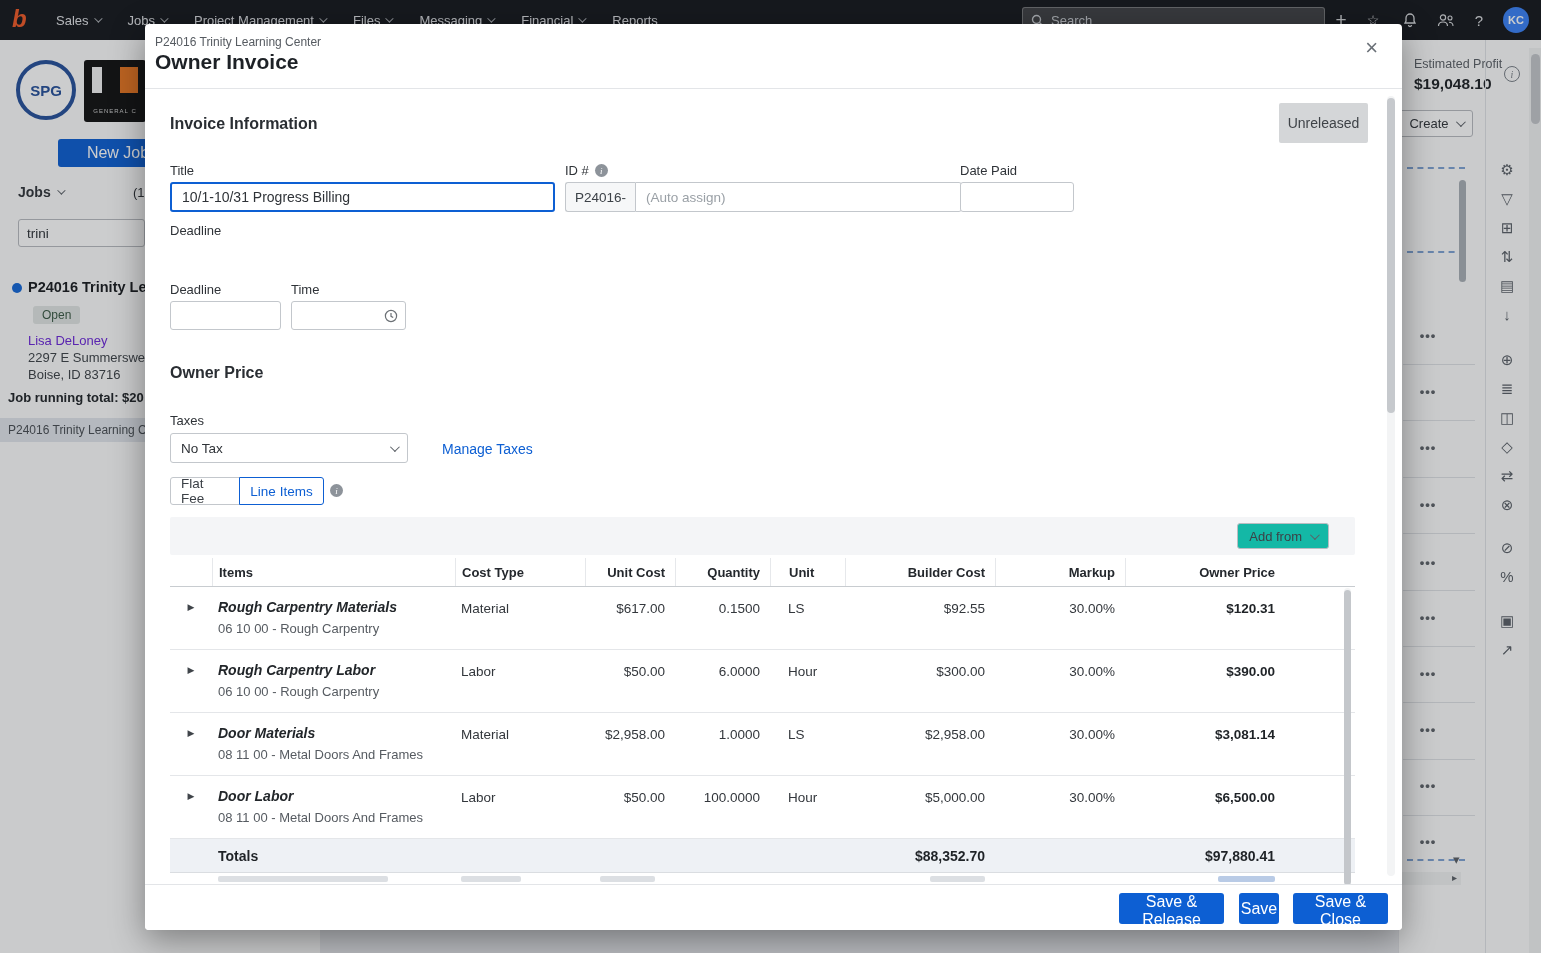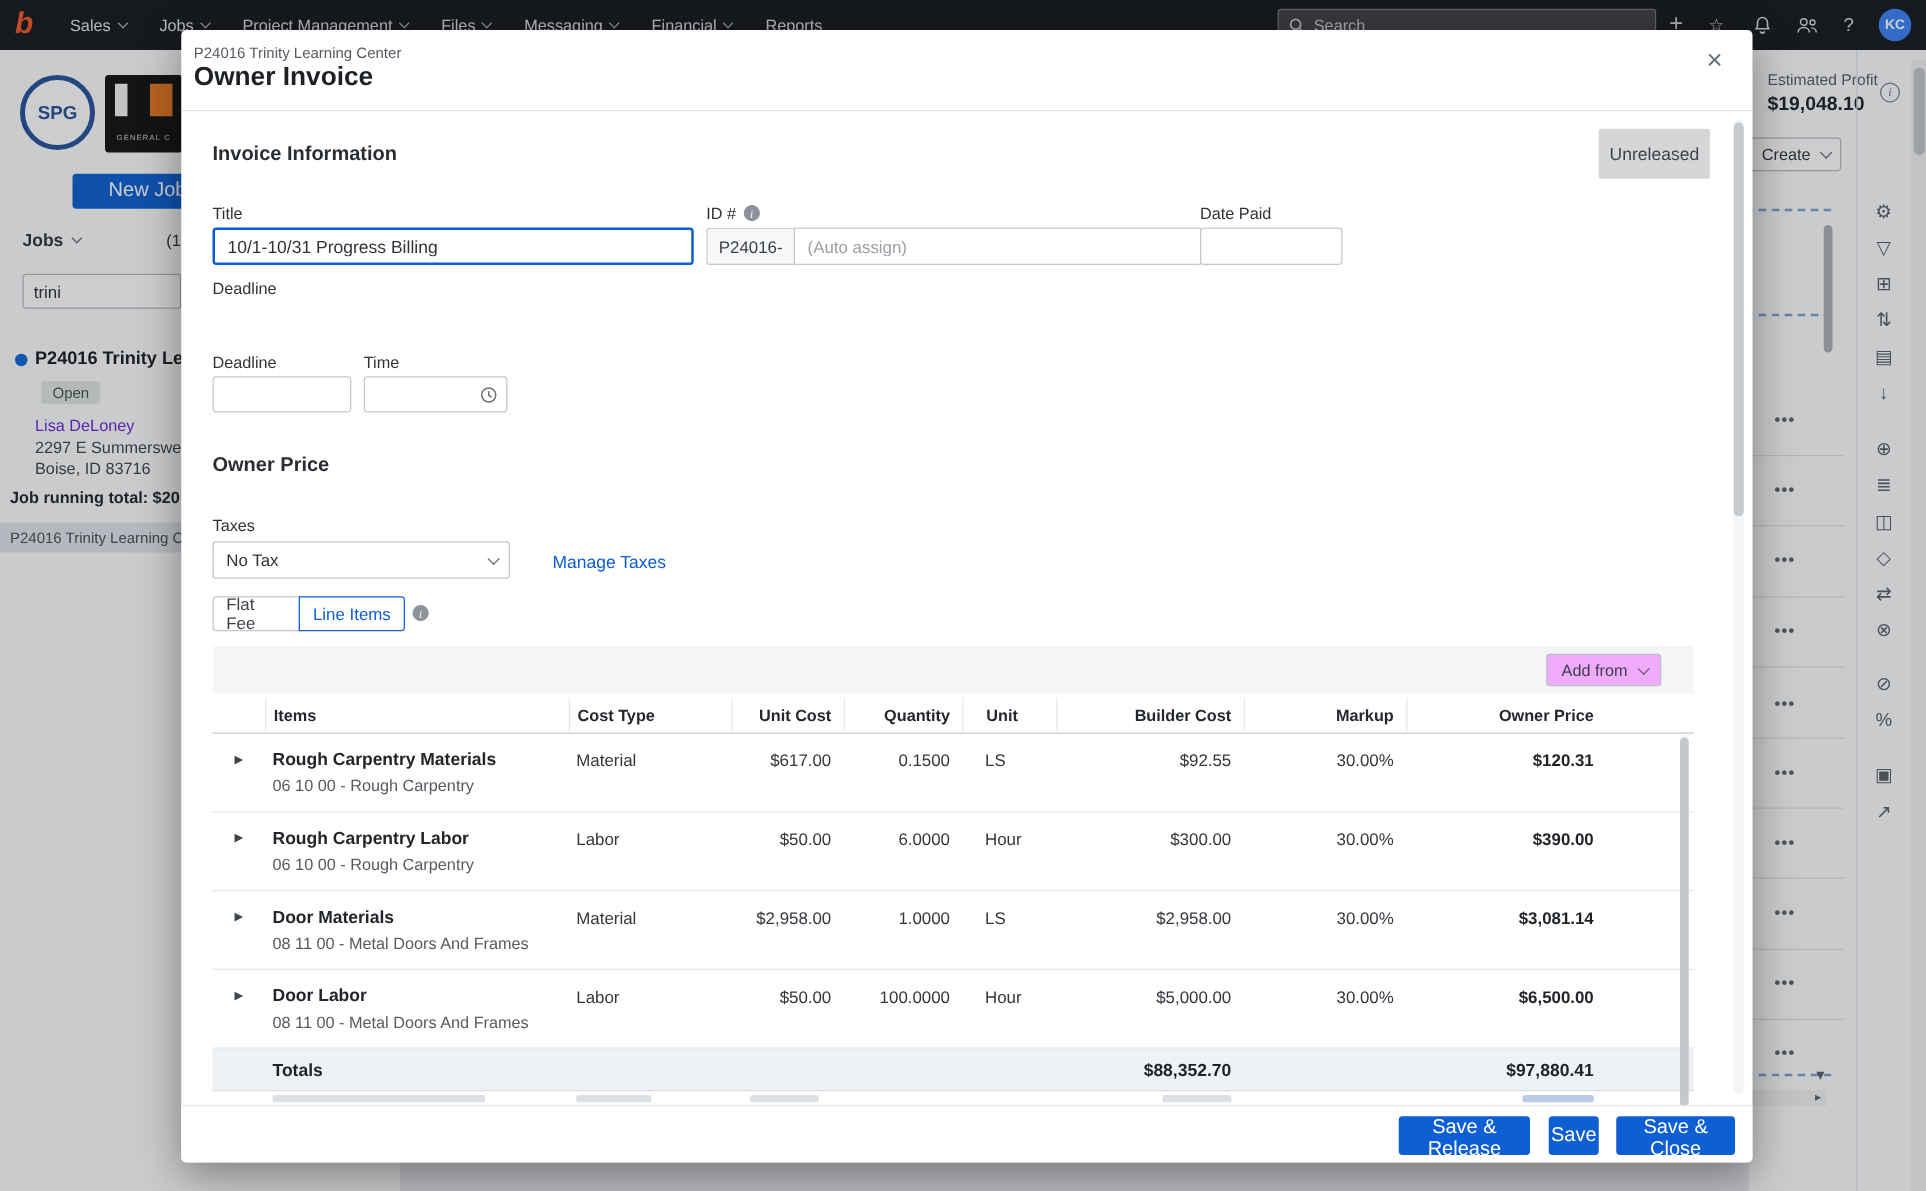--- a/index.html
+++ b/index.html
@@ -64,32 +64,32 @@
   .toggle-btn:first-child { border-radius:3px 0 0 3px; }
   .toggle-btn:last-child { border-radius:0 3px 3px 0; margin-left:-1px; }
   .toggle-btn.sel { border:1px solid #0d5fd3; color:#0d5fd3; background:#fff; position:relative; z-index:2; }
   .link { color:#0d5fd3; font-size:14px; cursor:pointer; text-decoration:none; }
   .select-box { height:30px; border:1px solid #c3c7cc; border-radius:3px; background:#fff; display:flex; align-items:center; justify-content:space-between; padding:0 10px; font-size:13.5px; color:#2f3338; cursor:pointer; }
   .chev { width:7px; height:7px; border-right:1.5px solid #5c6167; border-bottom:1.5px solid #5c6167; transform:rotate(45deg) translateY(-2px); display:inline-block; }
   .badge-status { background:#d4d6d8; color:#3f4348; font-size:14px; display:flex; align-items:center; justify-content:center; border-radius:2px; }
 
   
   .li-toolbar { position:absolute; left:25px; top:493px; width:1185px; height:38px; background:#f4f5f7; border-radius:2px; }
-  .addfrom { position:absolute; right:26px; top:6px; height:26px; background:#f0abfc; border:1px solid #b9bdc2; border-radius:3px; font-size:13px; color:#3c4147; display:flex; align-items:center; gap:8px; padding:0 11px; cursor:pointer; }
+  .addfrom { position:absolute; right:26px; top:6px; height:26px; background:#14b8a6; border:1px solid #b9bdc2; border-radius:3px; font-size:13px; color:#3c4147; display:flex; align-items:center; gap:8px; padding:0 11px; cursor:pointer; }
   .li-table { position:absolute; left:25px; top:534px; width:1185px; }
   .tr { display:grid; grid-template-columns:42px 243px 130px 90px 95px 75px 150px 130px 160px; }
   .th { height:28px; display:flex; align-items:center; font-size:13px; font-weight:bold; color:#24282d; }
   .thead { border-bottom:1px solid #c8ccd0; }
   .thead .th + .th { border-left:1px solid #e6e8eb; }
   .r { text-align:right; justify-content:flex-end; padding-right:10px; }
   .l { padding-left:6px; }
   .lu { padding-left:18px; }
   .trow { height:63px; border-bottom:1px solid #e4e6e9; position:relative; }
   .expand { display:flex; justify-content:center; padding-top:15px; font-size:9px; color:#3f4449; cursor:pointer; }
-  .item-name { font-size:14px; font-weight:bold; color:#22262a; padding-top:12px; }
+  .item-name { font-size:14px; font-weight:bold; color:#22262a; padding-top:12px;font-style:italic; }
   .item-code { font-size:13px; color:#565b61; padding-top:6px; }
   .cell { font-size:13.5px; color:#33373c; padding-top:14px; }
   .cell.b { font-weight:bold; color:#1f2327; }
   .totals { height:34px; background:#eef1f5; border-bottom:1px solid #dadde1; align-items:center; }
   .totals div { font-size:14px; font-weight:bold; color:#1f2327; display:flex; align-items:center; }
   .sliver { height:9px; overflow:hidden; position:relative; }
   .sl-bar { position:absolute; top:3px; height:6px; background:#dcdfe3; border-radius:2px; }
   .tbl-scroll { position:absolute; left:1174px; top:30px; width:7px; height:314px; background:#f3f4f5; border-radius:4px; }
   .tbl-scroll .thumb { position:absolute; top:2px; width:7px; height:295px; background:#c4c7cb; border-radius:4px; }
 

